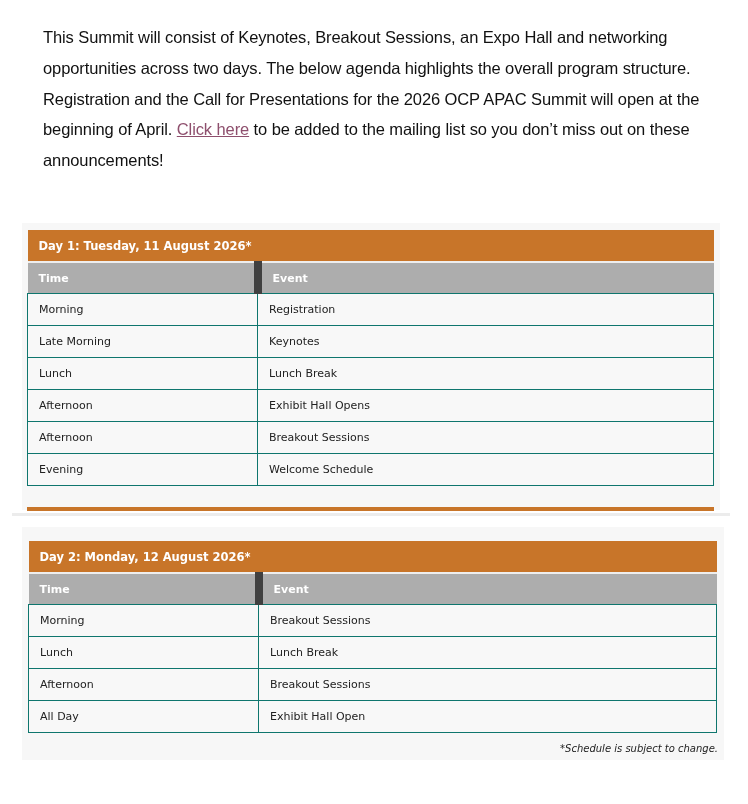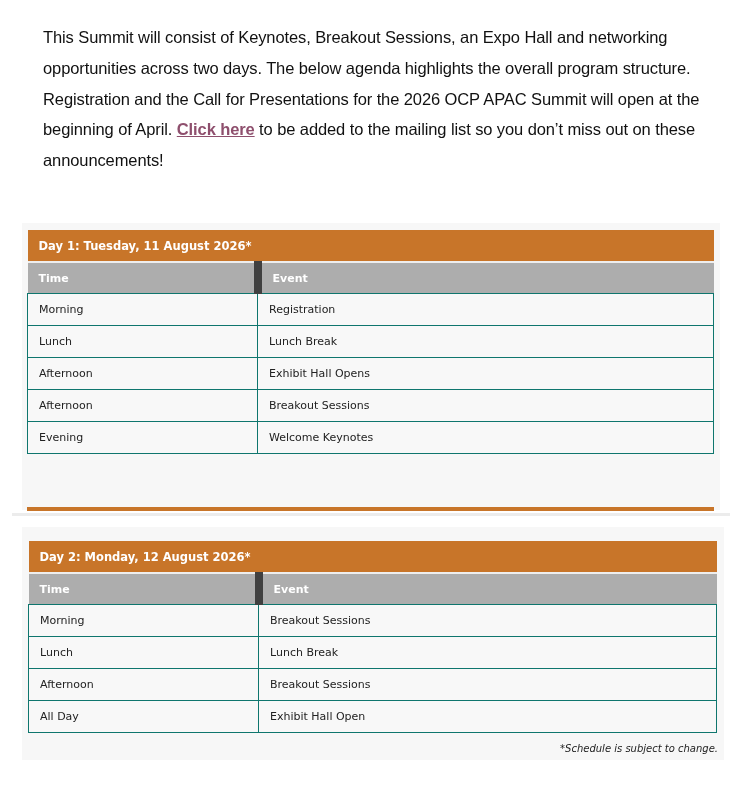--- a/index.html
+++ b/index.html
@@ -2,21 +2,21 @@
 <html><head>
 <meta charset="utf-8">
 <style>
   html, body { margin: 0; padding: 0; background: #ffffff; }
   body { width: 748px; height: 804px; position: relative; overflow: hidden; }
   .intro {
     position: absolute; left: 43px; top: 22px; width: 690px;
     font-family: "Liberation Sans", sans-serif; font-size: 16.5px;
     line-height: 30.8px; color: #111111; letter-spacing: -0.1px;
   }
-  .intro a { color: #8e4f6d; text-decoration: underline; font-weight: bold; }
+  .intro a { color: #8e4f6d; text-decoration: underline; }
   .panel { position: absolute; background: #f7f7f7; }
   .panel1 { left: 22px; top: 223px; width: 698px; height: 287px; }
   .divider { position: absolute; left: 12px; top: 513px; width: 718px; height: 3px; background: #ececec; }
   .panel2 { left: 22px; top: 527px; width: 702px; height: 233px; }
   .sched { position: absolute; border-collapse: collapse; font-family: "DejaVu Sans", sans-serif; font-size: 11px; color: #222; padding-left: 13px; }
   .t1 { left: 27px; top: 230px; width: 687px; }
   .t2 { left: 28px; top: 541px; width: 689px; }
   .sched .dayhdr td { background: #c87529; color: #ffffff; font-weight: bold; height: 31px; padding: 0 11px; border-bottom: 2px solid #eeeeee; font-size: 11.5px; }
   .sched .colhdr td { background: #adadad; color: #ffffff; font-weight: bold; height: 30px; padding: 0 11px; border-right: 8px solid #404040; }
   .sched .colhdr td:last-child { border-right: none; }
@@ -38,34 +38,38 @@
       </tr>
   <tr class="colhdr">
     <td class="c1">Time</td>
     <td>Event</td>
   </tr>
   <tr class="row">
         <td class="c1">Morning</td>
         <td>Registration</td>
       </tr>
   <tr class="row">
+        <td class="c1">Late Morning</td>
+        <td>Keynotes</td>
+      </tr>
+  <tr class="row">
         <td class="c1">Lunch</td>
         <td>Lunch Break</td>
       </tr>
   <tr class="row">
         <td class="c1">Afternoon</td>
         <td>Exhibit Hall Opens</td>
       </tr>
   <tr class="row">
         <td class="c1">Afternoon</td>
         <td>Breakout Sessions</td>
       </tr>
   <tr class="row">
         <td class="c1">Evening</td>
-        <td>Welcome Keynotes</td>
+        <td>Welcome Schedule</td>
       </tr>
 </tbody>
   </table>
 <div class="orange-bar"></div>
 <div class="divider"></div>
 
 <div class="panel panel2"></div>
 <table class="sched t2">
   <tbody>
       <tr class="dayhdr">

